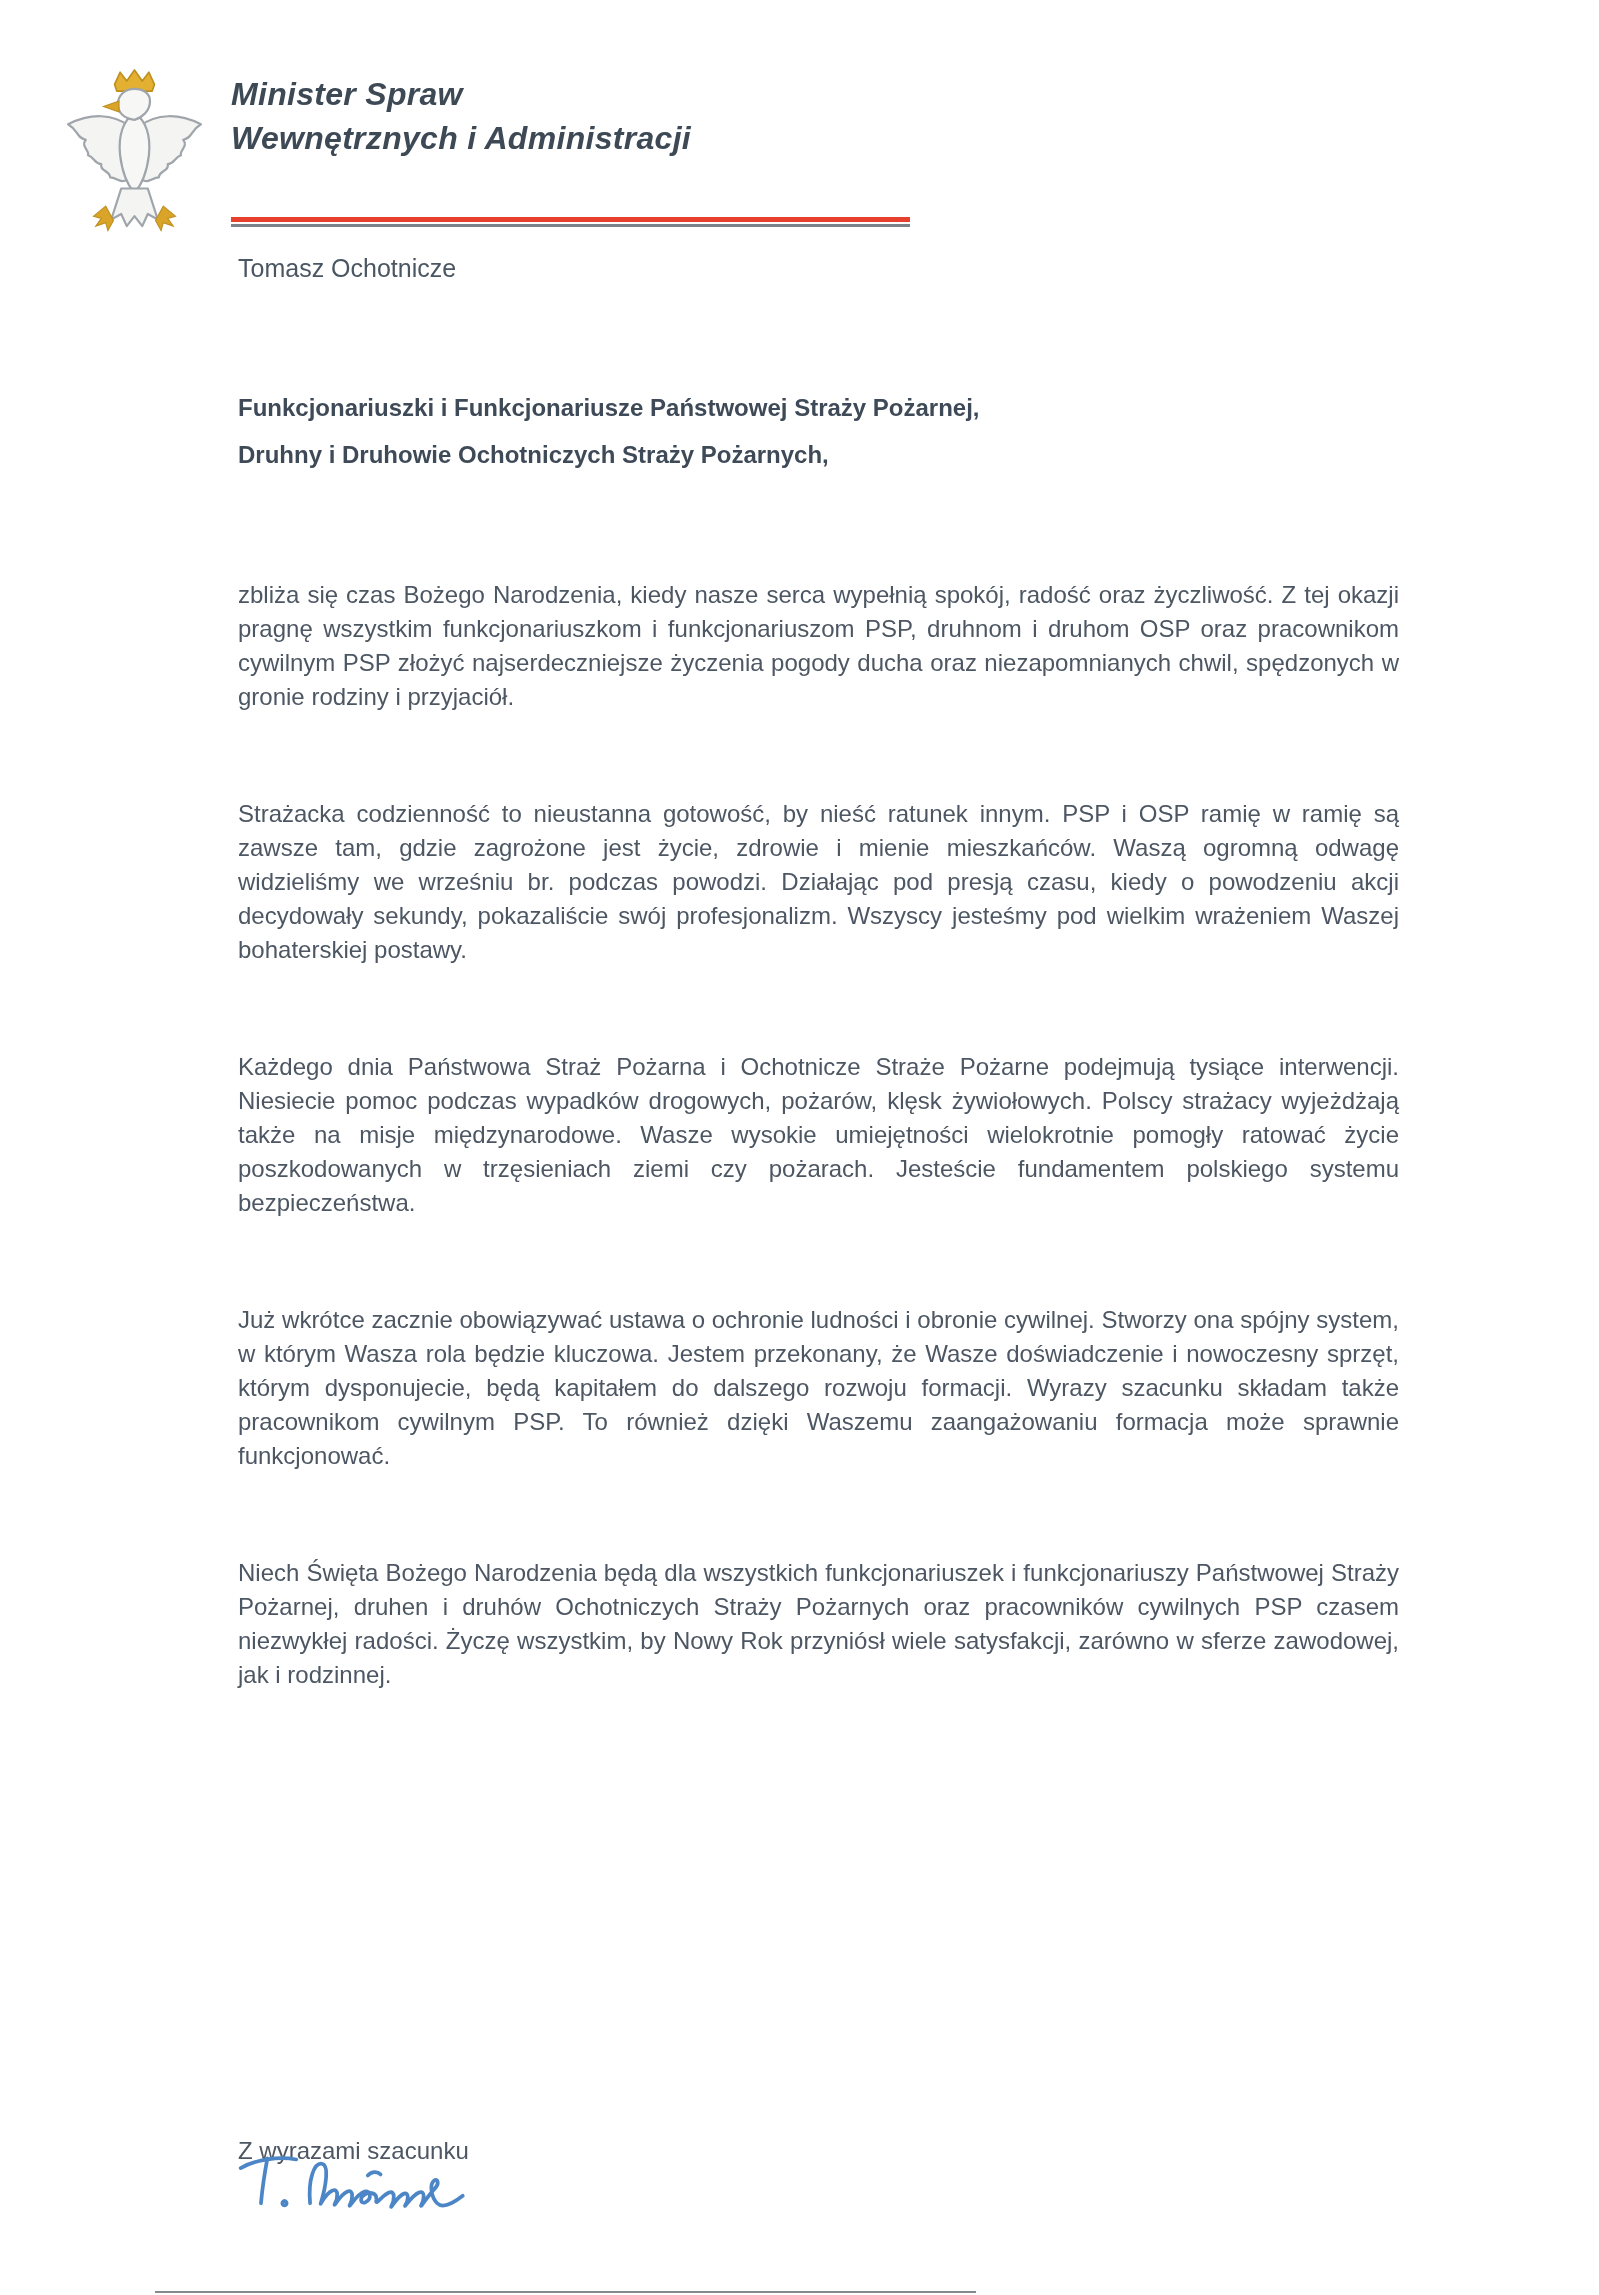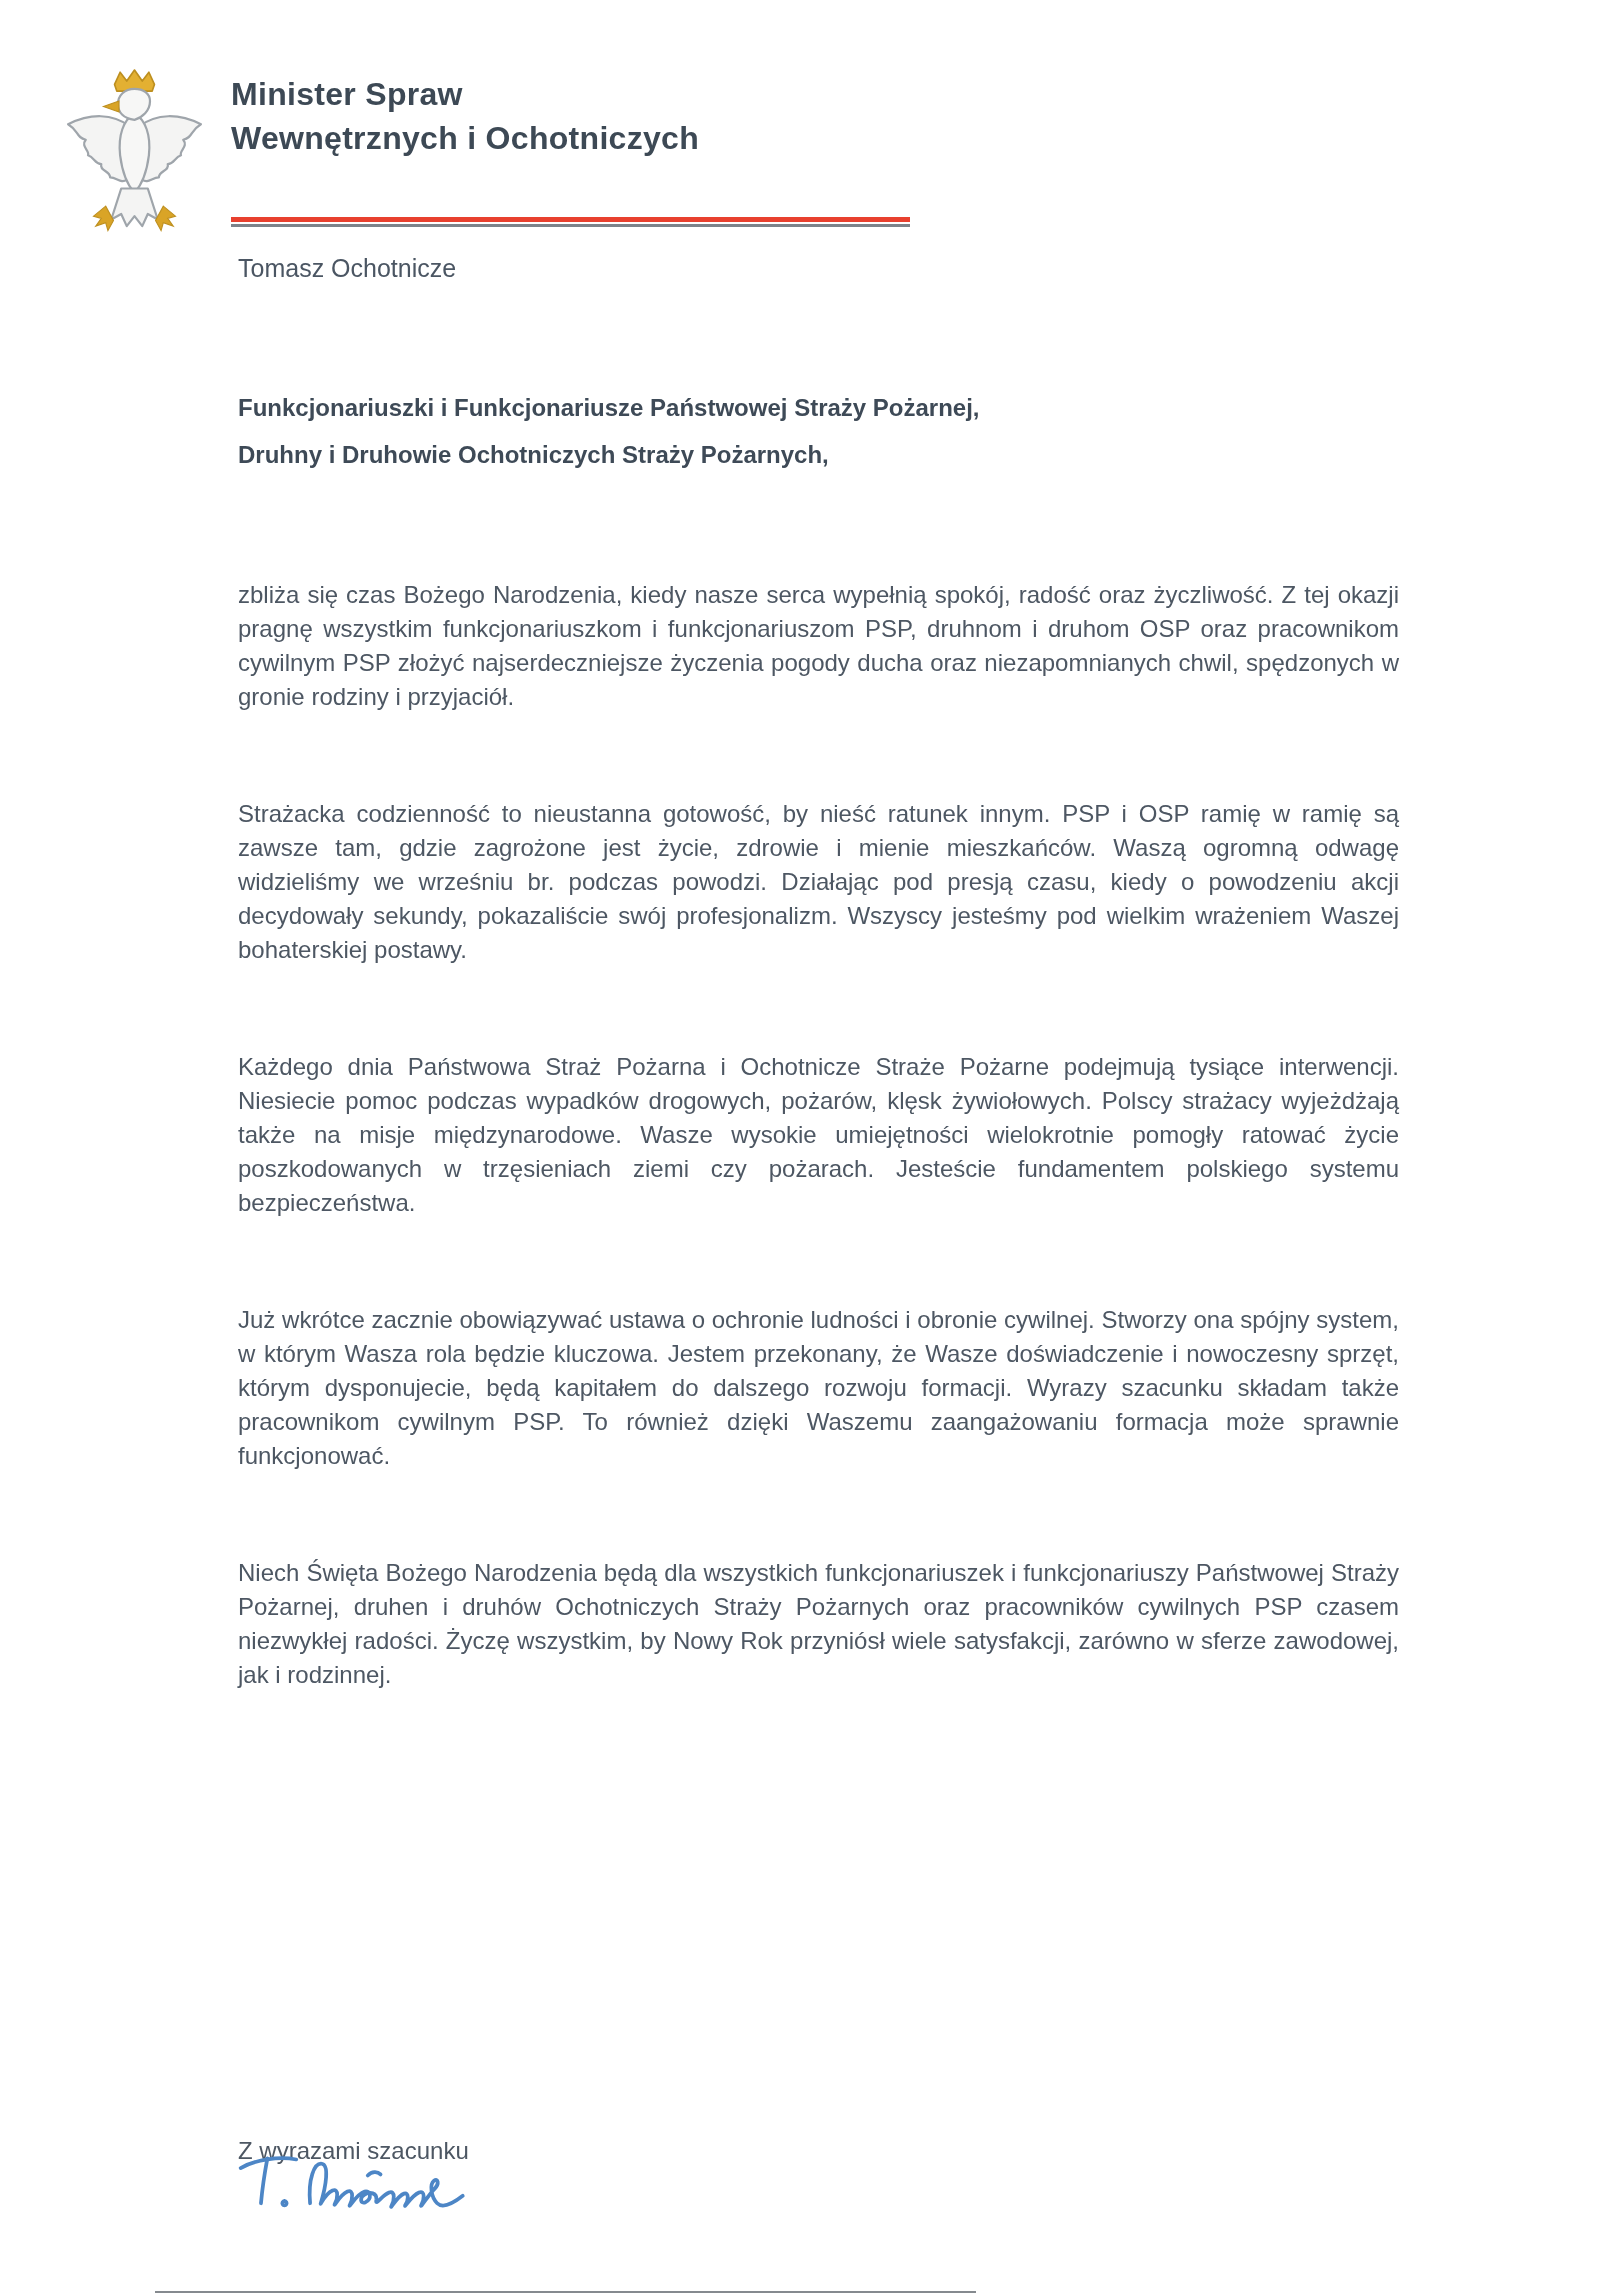--- a/index.html
+++ b/index.html
@@ -20,20 +20,21 @@
   }
   .ministry-title {
     position: absolute;
     left: 231px;
     top: 72px;
     font-size: 32px;
     font-weight: 700;
     color: #3d4955;
     line-height: 44px;
     letter-spacing: 0.3px;
+    font-style: italic;
   }
   .rule {
     position: absolute;
     left: 231px;
     top: 217px;
     width: 679px;
   }
   .rule .red-line { height: 4.6px; background: #e8402e; }
   .rule .gray-line { height: 2.6px; background: #7d838a; margin-top: 2.6px; }
   .minister-name {
@@ -112,21 +113,21 @@
 
       <path d="M56 31 L42 36 L56 41 Z" fill="#d9a427" stroke="#bd8f1f" stroke-width="1"></path>
 
       <path d="M44 126 l-11 9 7 2 -5 7 9 -3 2 7 5 -9 Z" fill="#d9a427" stroke="#bd8f1f" stroke-width="1"></path>
       <path d="M96 126 l11 9 -7 2 5 7 -9 -3 -2 7 -5 -9 Z" fill="#d9a427" stroke="#bd8f1f" stroke-width="1"></path>
     </svg>
   </div>
 
   <div class="ministry-title">
     <div>Minister Spraw</div>
-    <div>Wewnętrznych i Ochotniczych</div>
+    <div>Wewnętrznych i Administracji</div>
   </div>
 
   <div class="rule">
     <div class="red-line"></div>
     <div class="gray-line"></div>
   </div>
 
   <div class="minister-name">Tomasz Ochotnicze</div>
 
   <div class="salutation">

